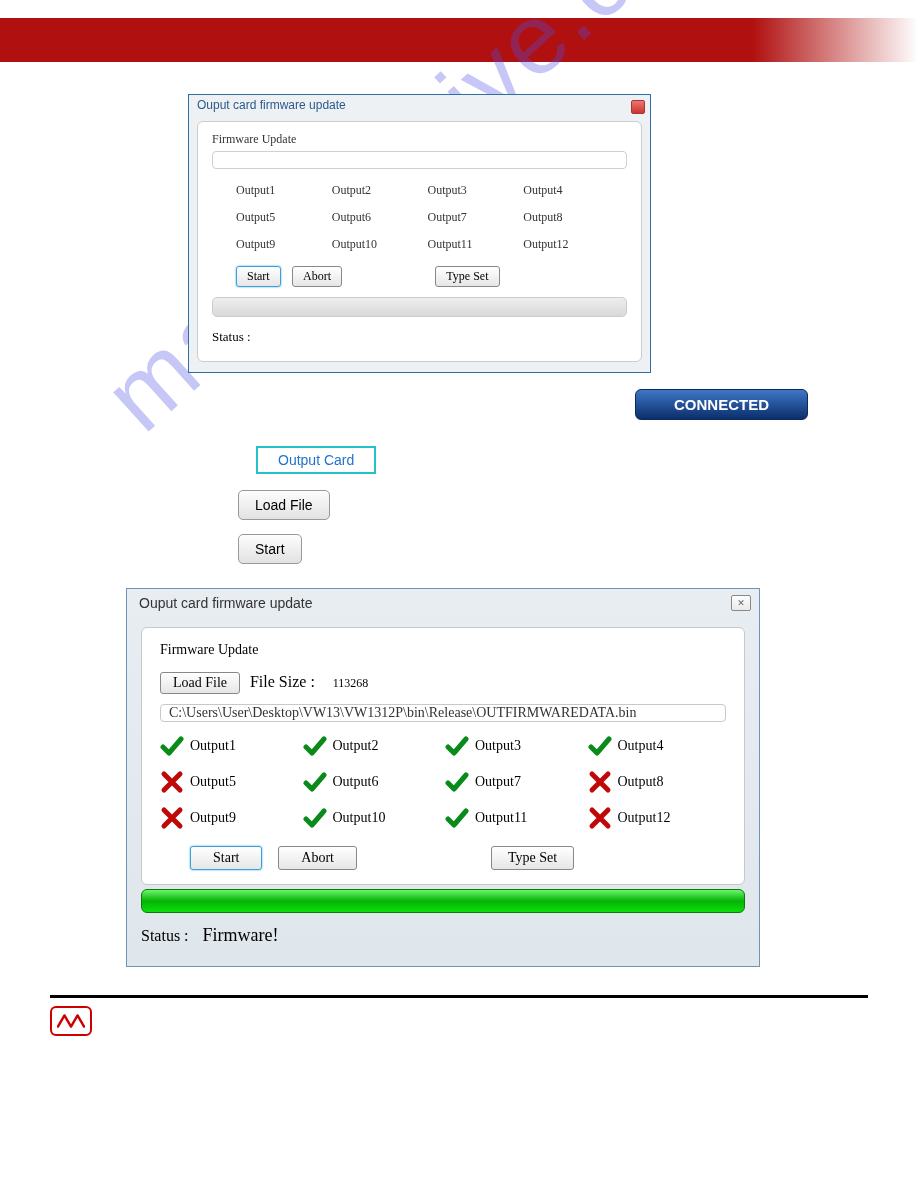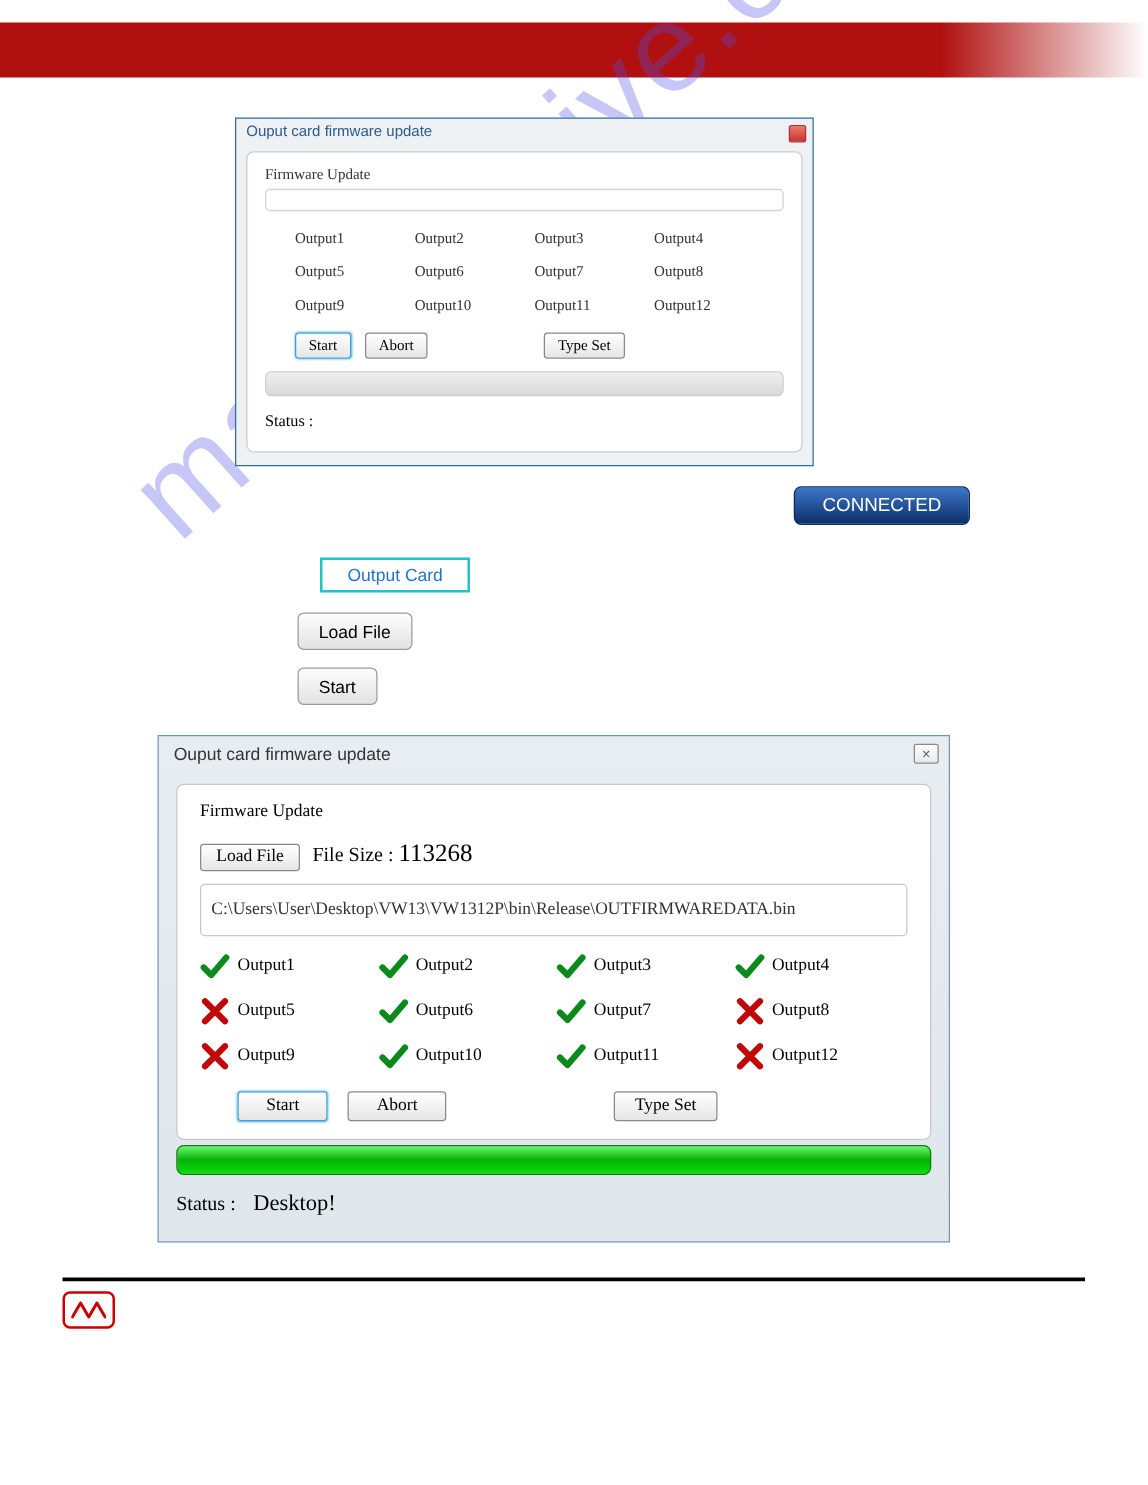--- a/index.html
+++ b/index.html
@@ -20,37 +20,37 @@
 .fs-val { font-size: 14px; font-family: "Times New Roman", serif; margin-left: 6px; }
 .path-box { border: 1px solid #d0d0d0; border-radius: 4px; height: 18px; margin: 4px 0 10px 0; background: #fff; }
 .out-grid { display: grid; grid-template-columns: repeat(4, 1fr); row-gap: 12px; padding: 4px 8px 14px 24px; font-family: "Times New Roman", serif; font-size: 12px; }
 .out-grid span { color: #333; }
 .actions { padding: 0 10px 8px 24px; }
 .pbar-empty { height: 20px; margin: 2px 0 6px 0; background: linear-gradient(#eee,#d9d9d9); border: 1px solid #ccc; border-radius: 5px; }
 .status-row { font-size: 13px; padding: 6px 4px 4px 0; font-family: "Times New Roman", serif; }
 
 
 .conn-wrap { margin-top: 16px; margin-left: 575px; }
-.connected { display: inline-block; padding: 6px 22px; color: #fff; font-weight: normal; font-size: 15px; background: linear-gradient(#3f77c6,#0b2e6b); border: 1px solid #0a2a5a; border-radius: 6px; }
+.connected { display: inline-block; padding: 6px 38px; color: #fff; font-weight: bold; font-size: 15px; background: linear-gradient(#3f77c6,#0b2e6b); border: 1px solid #0a2a5a; border-radius: 6px; }
 .mid-row { margin-top: 26px; margin-left: 196px; }
 .outcard { display: inline-block; padding: 4px 20px; color: #2373c9; border: 2px solid #22c2c8; font-size: 14px; }
 .mid-row2 { margin-top: 16px; margin-left: 178px; }
 .mid-row3 { margin-top: 14px; margin-left: 178px; }
 .btn-big { display: inline-block; padding: 6px 16px; font-size: 14px; background: linear-gradient(#fdfdfd,#e2e2e2); border: 1px solid #999; border-radius: 5px; }
 
 
 .dlg2 { width: 634px; margin-left: 66px; margin-top: 24px; border: 1px solid #6f94b8; background: linear-gradient(#e8edf2,#dfe6ec); font-size: 14px; position: relative; padding-bottom: 10px; }
 .dlg2-title { padding: 6px 12px; color: #333; font-family: "Segoe UI", Arial, sans-serif; }
 .dlg2-close { position: absolute; top: 6px; right: 8px; width: 20px; height: 16px; border: 1px solid #888; border-radius: 2px; display: flex; align-items: center; justify-content: center; font-size: 9px; color: #666; background: linear-gradient(#fdfdfd,#eaeaea); }
 .dlg2-body { margin: 10px 14px 0 14px; background: #fff; border: 1px solid #c8c8c8; border-radius: 6px; padding: 14px 18px; }
 .d2-label { font-family: "Times New Roman", serif; }
 .row-file2 { margin-top: 14px; }
 .btn2 { display: inline-block; padding: 2px 12px; font-size: 14px; background: linear-gradient(#fff,#e6e6e6); border: 1px solid #888; border-radius: 3px; font-family: "Times New Roman", serif; }
 .btn2-focus { border: 1px solid #3aa0d8; box-shadow: 0 0 2px #3aa0d8; }
-.path-box2 { border: 1px solid #c8c8c8; border-radius: 4px; padding: 12px 8px; margin: 10px 0 12px 0; font-family: "Times New Roman", serif; font-size: 14px; color: #333; }
+.path-box2 { border: 1px solid #c8c8c8; border-radius: 4px; padding: 0 8px; margin: 10px 0 12px 0; font-family: "Times New Roman", serif; font-size: 14px; color: #333; }
 .out-grid2 { display: grid; grid-template-columns: repeat(4, 1fr); row-gap: 12px; column-gap: 4px; padding: 0 0 16px 0; font-family: "Times New Roman", serif; font-size: 14px; }
 .cell { display: flex; align-items: center; gap: 6px; }
 .check { width: 24px; height: 24px; }
 .check svg { width: 100%; height: 100%; }
 .pbar-full { height: 24px; margin: 4px 14px 8px 14px; background: linear-gradient(#6cf56c,#05b205,#0bde0b); border: 1px solid #0a7a0a; border-radius: 6px; }
 .status2 { padding: 4px 14px 10px 14px; font-family: "Times New Roman", serif; font-size: 16px; }
 .status2 .sv { margin-left: 10px; font-size: 18px; }
 
 
 .hr { border: 0; border-top: 3px solid #000; margin: 28px 50px 0 50px; }
@@ -115,21 +115,21 @@
   </div>
 
   <div class="dlg2">
     <div class="dlg2-title">Ouput card firmware update</div>
     <div class="dlg2-close">✕</div>
     <div class="dlg2-body">
       <div class="d2-label">Firmware Update</div>
       <div class="row-file2">
         <span class="btn2">Load File</span>
         <span class="fs-label" style="font-size:16px">File Size :</span>
-        <span class="fs-val" style="font-size:20px;margin-left:0">113268</span>
+        <span class="fs-val" style="font-size:12px;margin-left:14px">113268</span>
       </div>
       <div class="path-box2">C:\Users\User\Desktop\VW13\VW1312P\bin\Release\OUTFIRMWAREDATA.bin</div>
       <div class="out-grid2" id="grid2">
             <div class="cell">
               <span class="check"><svg viewBox="0 0 24 24">
                   <path d="M3 13 L9 19 L21 5" stroke="#0a8a1a" stroke-width="5" fill="none" stroke-linecap="round" stroke-linejoin="round"></path>
                 </svg></span>
               <span>Output1</span>
             </div>
             <div class="cell">
@@ -201,21 +201,21 @@
           </div>
       <div>
         <span class="btn2 btn2-focus" style="padding:3px 22px;margin-left:30px">Start</span>
         <span class="btn2" style="padding:3px 22px;margin-left:12px">Abort</span>
         <span class="btn2" style="padding:3px 16px;margin-left:130px">Type Set</span>
       </div>
     </div>
     <div class="pbar-full"></div>
     <div class="status2">
       <span>Status :</span>
-      <span class="sv">Desktop!</span>
+      <span class="sv">Firmware!</span>
     </div>
   </div>
 
 </div>
 
 <hr class="hr">
 <div class="footer">
   <div class="logo">
     <svg viewBox="0 0 30 16">
           <path d="M1 14 L8 2 L15 14 L22 2 L29 14" stroke="#c00" stroke-width="2.6" fill="none" stroke-linejoin="round" stroke-linecap="round"></path>

